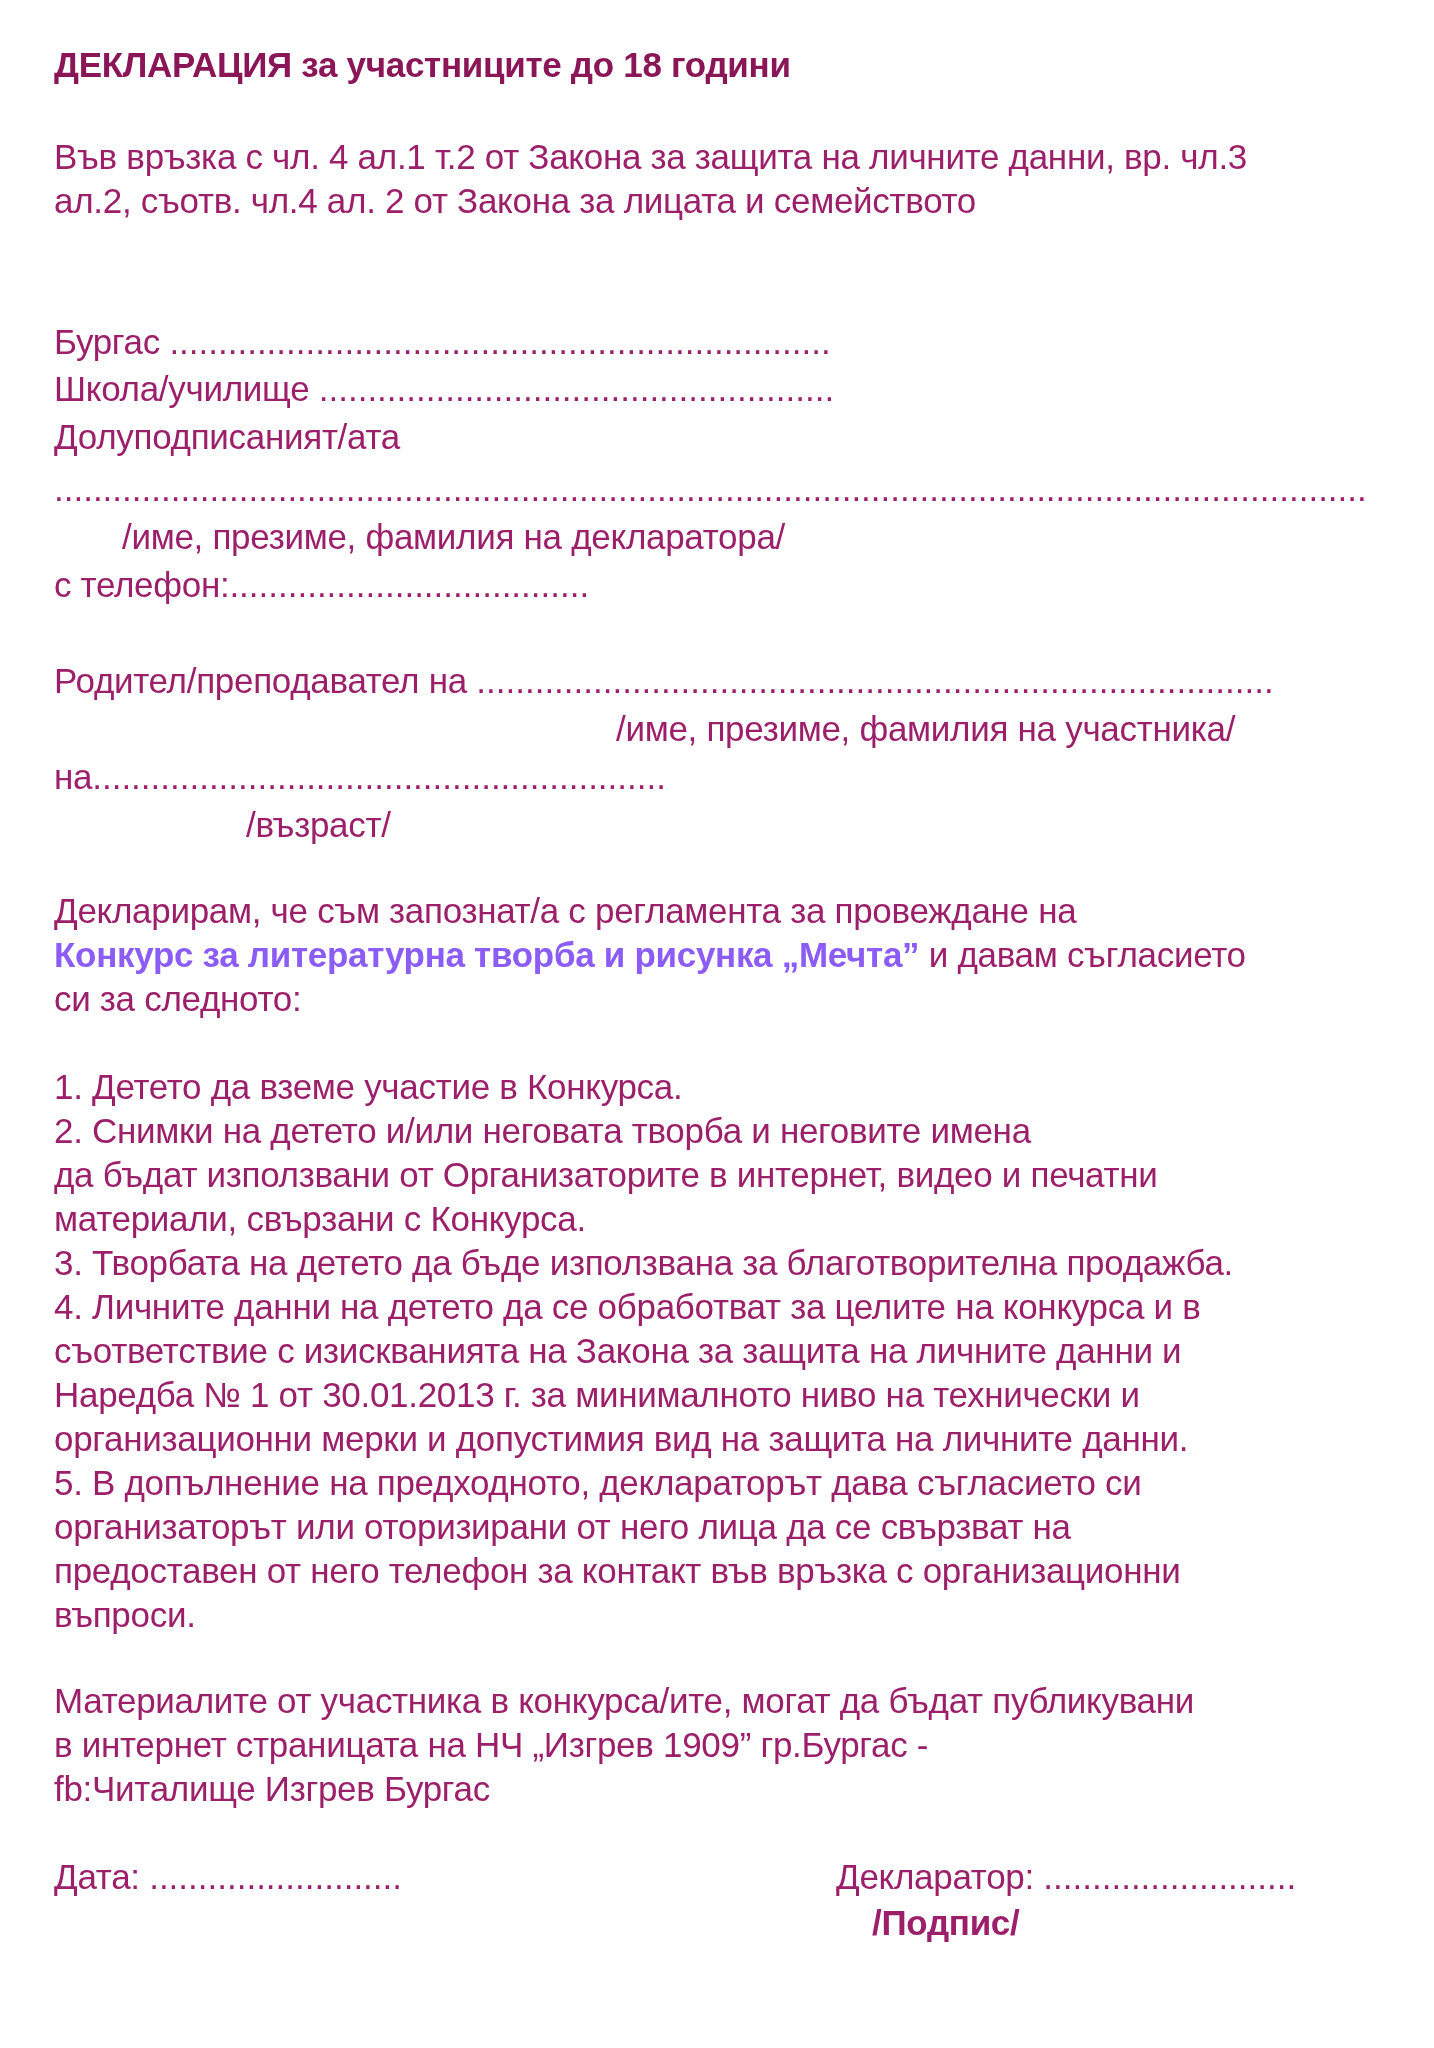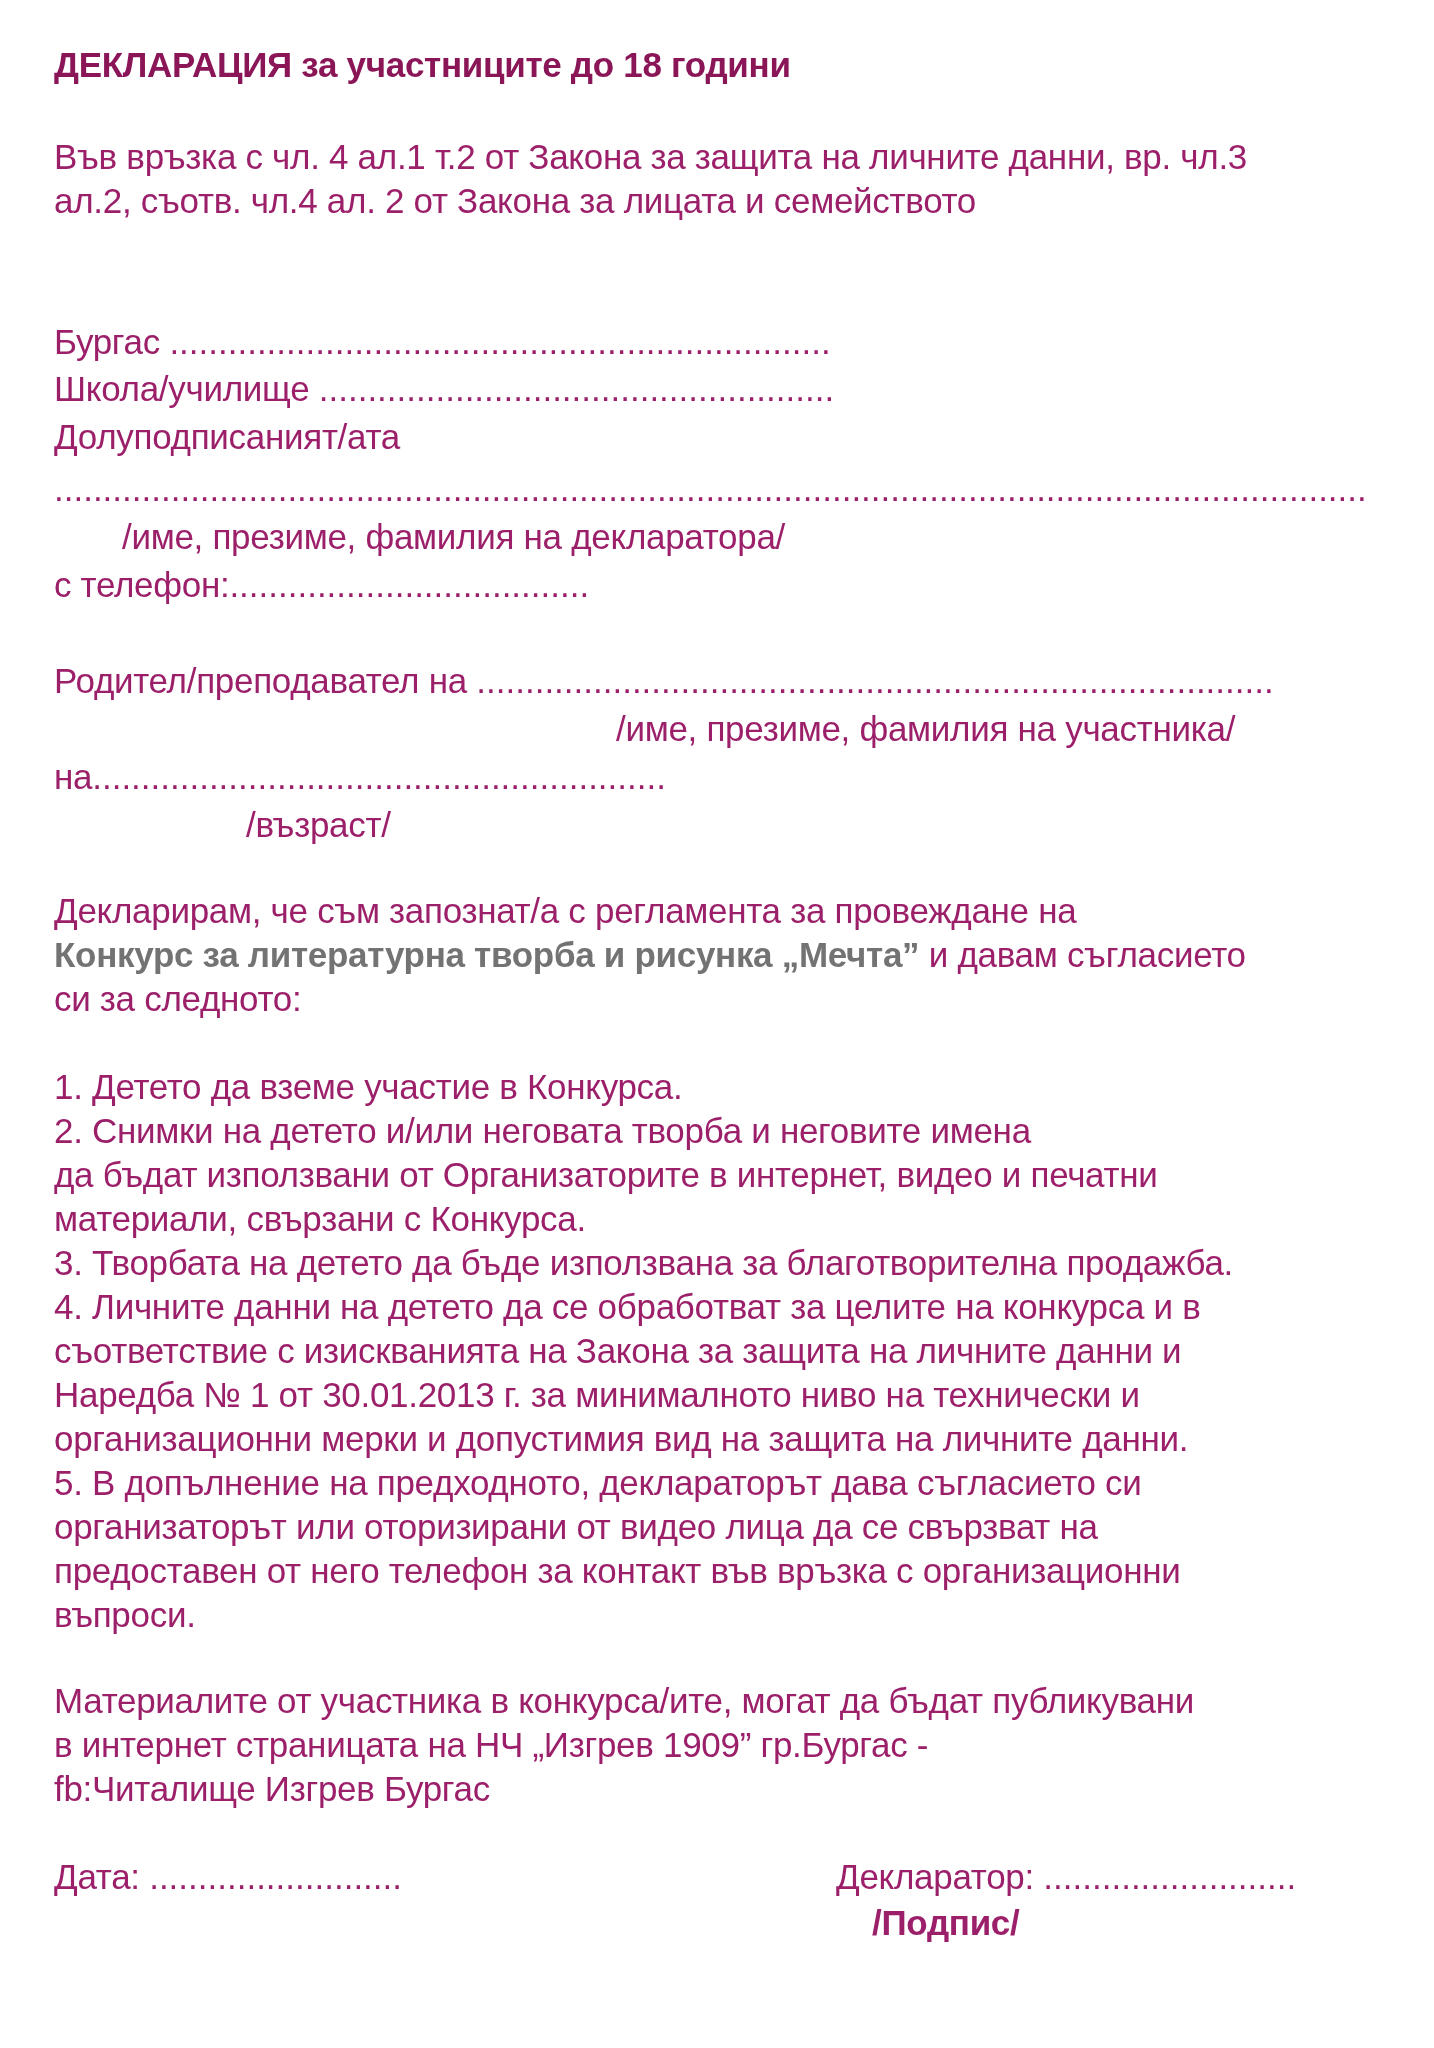--- a/index.html
+++ b/index.html
@@ -27,21 +27,21 @@
       line-height: 42px;
       white-space: nowrap;
       letter-spacing: -0.3px;
     }
     .title {
       color: #8a1657;
       font-weight: bold;
       font-size: 35px;
     }
     .bold {
-      color: #737373;
+      color: #8b5cf6;
       font-weight: bold;
     }
     .dots {
       letter-spacing: 0px;
     }
   </style>
 </head>
 <body>
 
 <div class="page">
@@ -88,21 +88,21 @@
   <div class="line" style="top:1066px;">1. Детето да вземе участие в Конкурса.</div>
   <div class="line" style="top:1110px;">2. Снимки на детето и/или неговата творба и неговите имена</div>
   <div class="line" style="top:1154px;">да бъдат използвани от Организаторите в интернет, видео и печатни</div>
   <div class="line" style="top:1198px;">материали, свързани с Конкурса.</div>
   <div class="line" style="top:1242px;">3. Творбата на детето да бъде използвана за благотворителна продажба.</div>
   <div class="line" style="top:1286px;">4. Личните данни на детето да се обработват за целите на конкурса и в</div>
   <div class="line" style="top:1330px;">съответствие с изискванията на Закона за защита на личните данни и</div>
   <div class="line" style="top:1374px;">Наредба № 1 от 30.01.2013 г. за минималното ниво на технически и</div>
   <div class="line" style="top:1418px;">организационни мерки и допустимия вид на защита на личните данни.</div>
   <div class="line" style="top:1462px;">5. В допълнение на предходното, деклараторът дава съгласието си</div>
-  <div class="line" style="top:1506px;">организаторът или оторизирани от видео лица да се свързват на</div>
+  <div class="line" style="top:1506px;">организаторът или оторизирани от него лица да се свързват на</div>
   <div class="line" style="top:1550px;">предоставен от него телефон за контакт във връзка с организационни</div>
   <div class="line" style="top:1594px;">въпроси.</div>
 
   <div class="line" style="top:1680px;">Материалите от участника в конкурса/ите, могат да бъдат публикувани</div>
   <div class="line" style="top:1724px;">в интернет страницата на НЧ „Изгрев 1909” гр.Бургас -</div>
   <div class="line" style="top:1768px;">fb:Читалище Изгрев Бургас</div>
 
   <div class="line" style="top:1856px;">
     <span>Дата:</span>
     <span class="dots">..........................</span>

